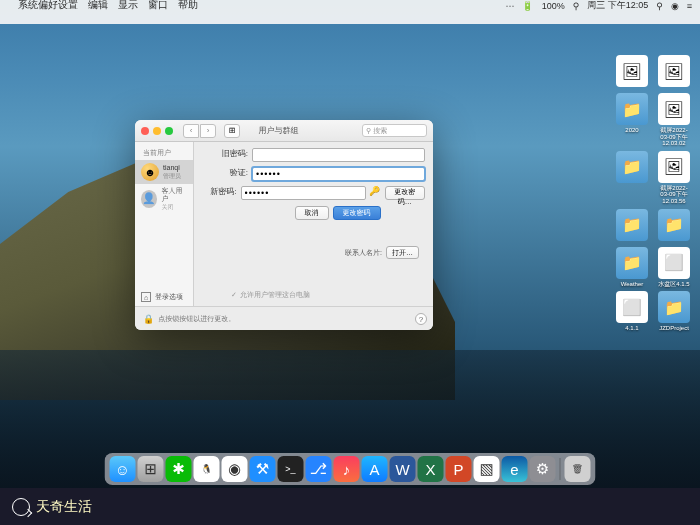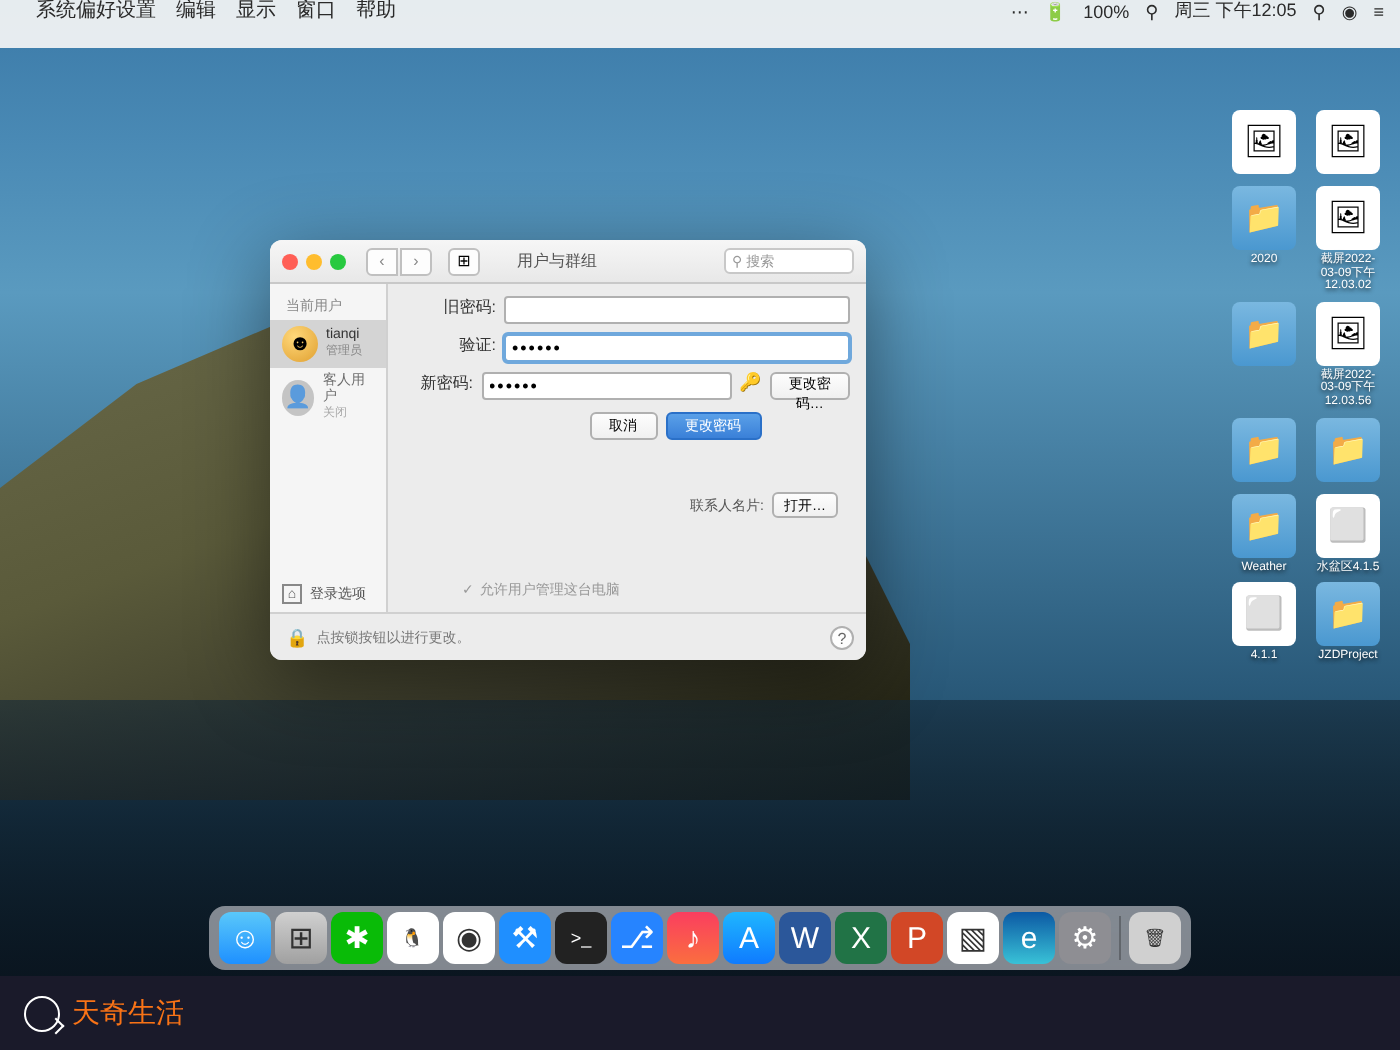--- a/index.html
+++ b/index.html
@@ -136,21 +136,21 @@
 
 .bottom-bar {
   height: 37px; background: #1a1a2a; display: flex; align-items: center;
   padding: 0 12px; gap: 6px;
 }
 .tq-logo {
   width: 18px; height: 18px; border: 1.5px solid #fff; border-radius: 50%;
   display: flex; align-items: center; justify-content: center; position: relative;
 }
 .tq-logo::after { content: ""; width: 5px; height: 5px; border: 1.5px solid #fff; border-left: none; border-top: none; transform: rotate(-45deg); position: absolute; right: -2px; bottom: -1px; }
-.tq-text { color: #f97316; font-size: 14px; font-weight: 500; }
+.tq-text { color: #fef9c3; font-size: 14px; font-weight: 500; }
 </style>
 </head>
 <body>
 
 <div class="desktop">
   <div class="island"></div>
   <div class="water-reflect"></div>
 
   <div class="menubar">
     <div class="menubar-left">

